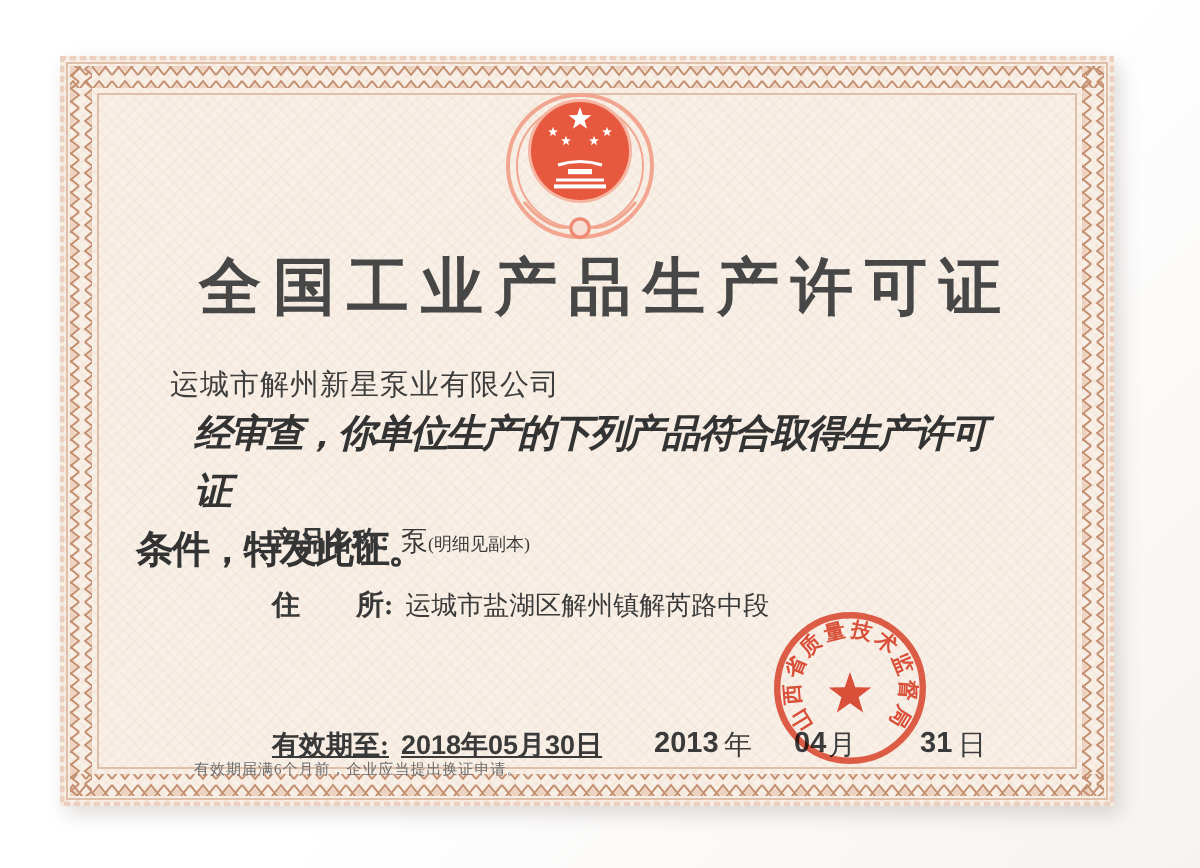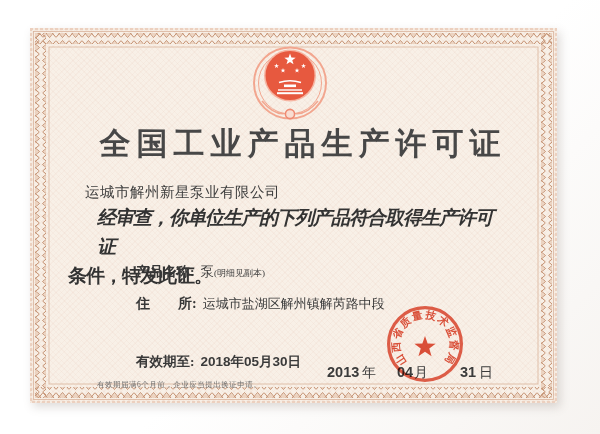--- a/index.html
+++ b/index.html
@@ -48,21 +48,21 @@
   .row-product{top:234px;}
   .row-product .val{font-size:13.5px;}
   .row-product .note{font-size:9px;}
   .row-address{top:266px;}
   .row-address .label{font-size:14px;text-align:center;}
   .row-prod-addr{top:292px;}
   .row-prod-addr .val{font-size:11.5px;}
   .row-certno{top:313px;}
   .row-certno .region{font-size:13px;}
   .row-certno .num{font-family:"Liberation Sans", sans-serif;font-weight:bold;font-size:13.5px;letter-spacing:0.3px;}
-  .row-valid{top:324px;}
+  .row-valid{top:336px;text-decoration:underline;}
   .row-valid .val{font-family:"Liberation Sans", sans-serif;font-weight:bold;font-size:13.5px;}
   .gap{display:inline-block;width:6px;}
   .issue-date{position:absolute;top:336px;left:0;width:461px;height:20px;font-size:14px;color:#3b3b3b;}
   .issue-date span{position:absolute;top:0;}
   .issue-date .num{font-family:"Liberation Sans", sans-serif;font-weight:bold;font-size:14.5px;}
   .d-year{left:297px;} .d-yu{left:332px;}
   .d-month{left:367px;} .d-mu{left:384px;}
   .d-day{left:430px;} .d-du{left:449px;}
   .footnote{
     position:absolute;left:67px;top:352px;

